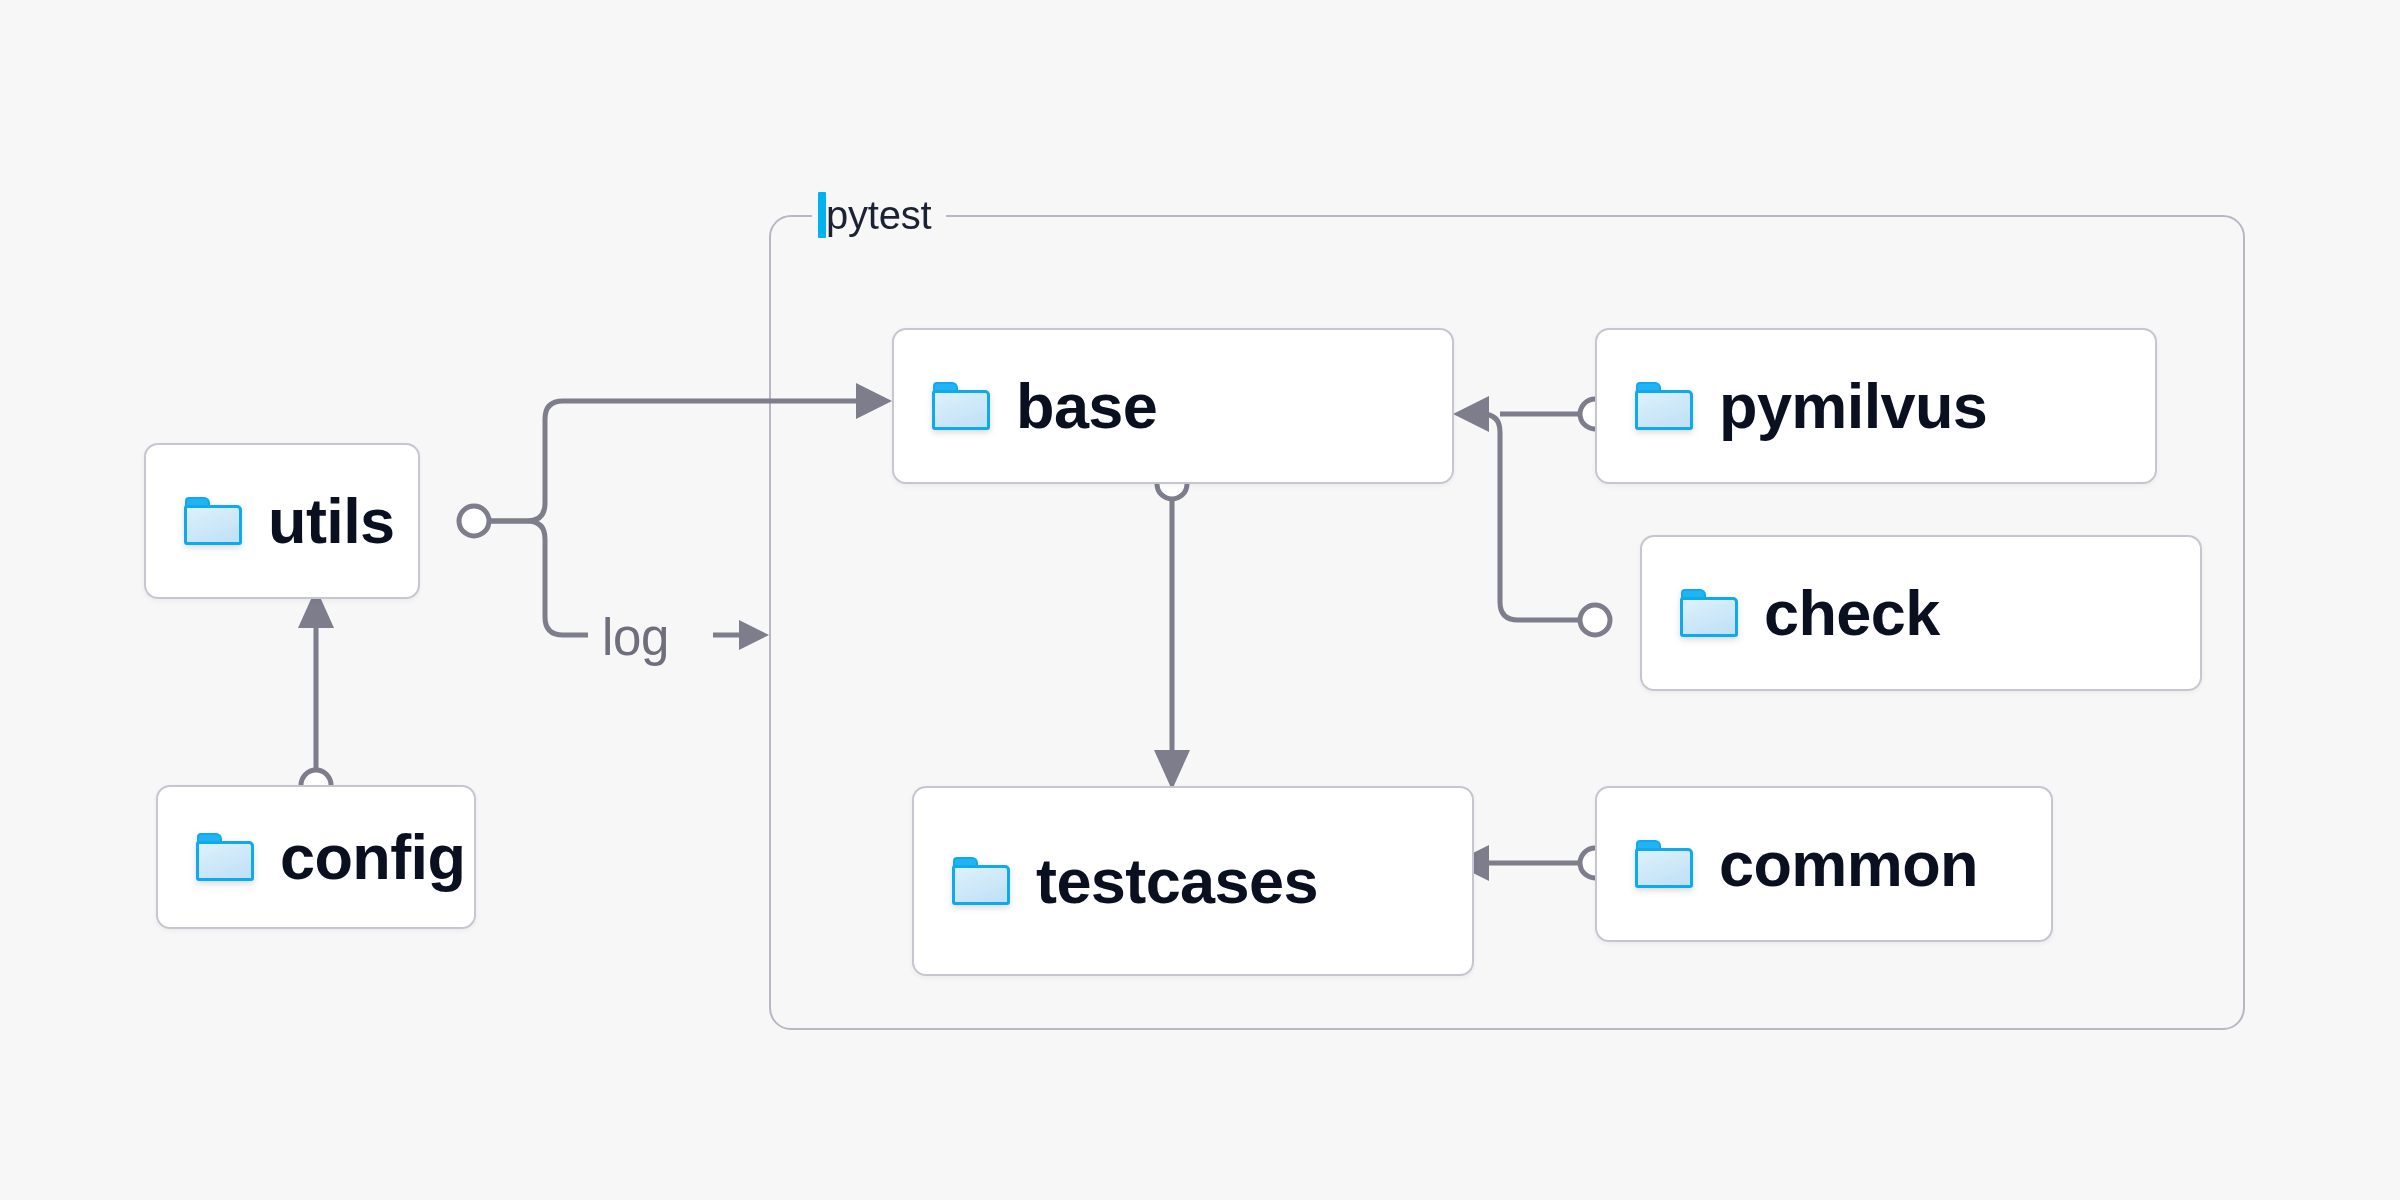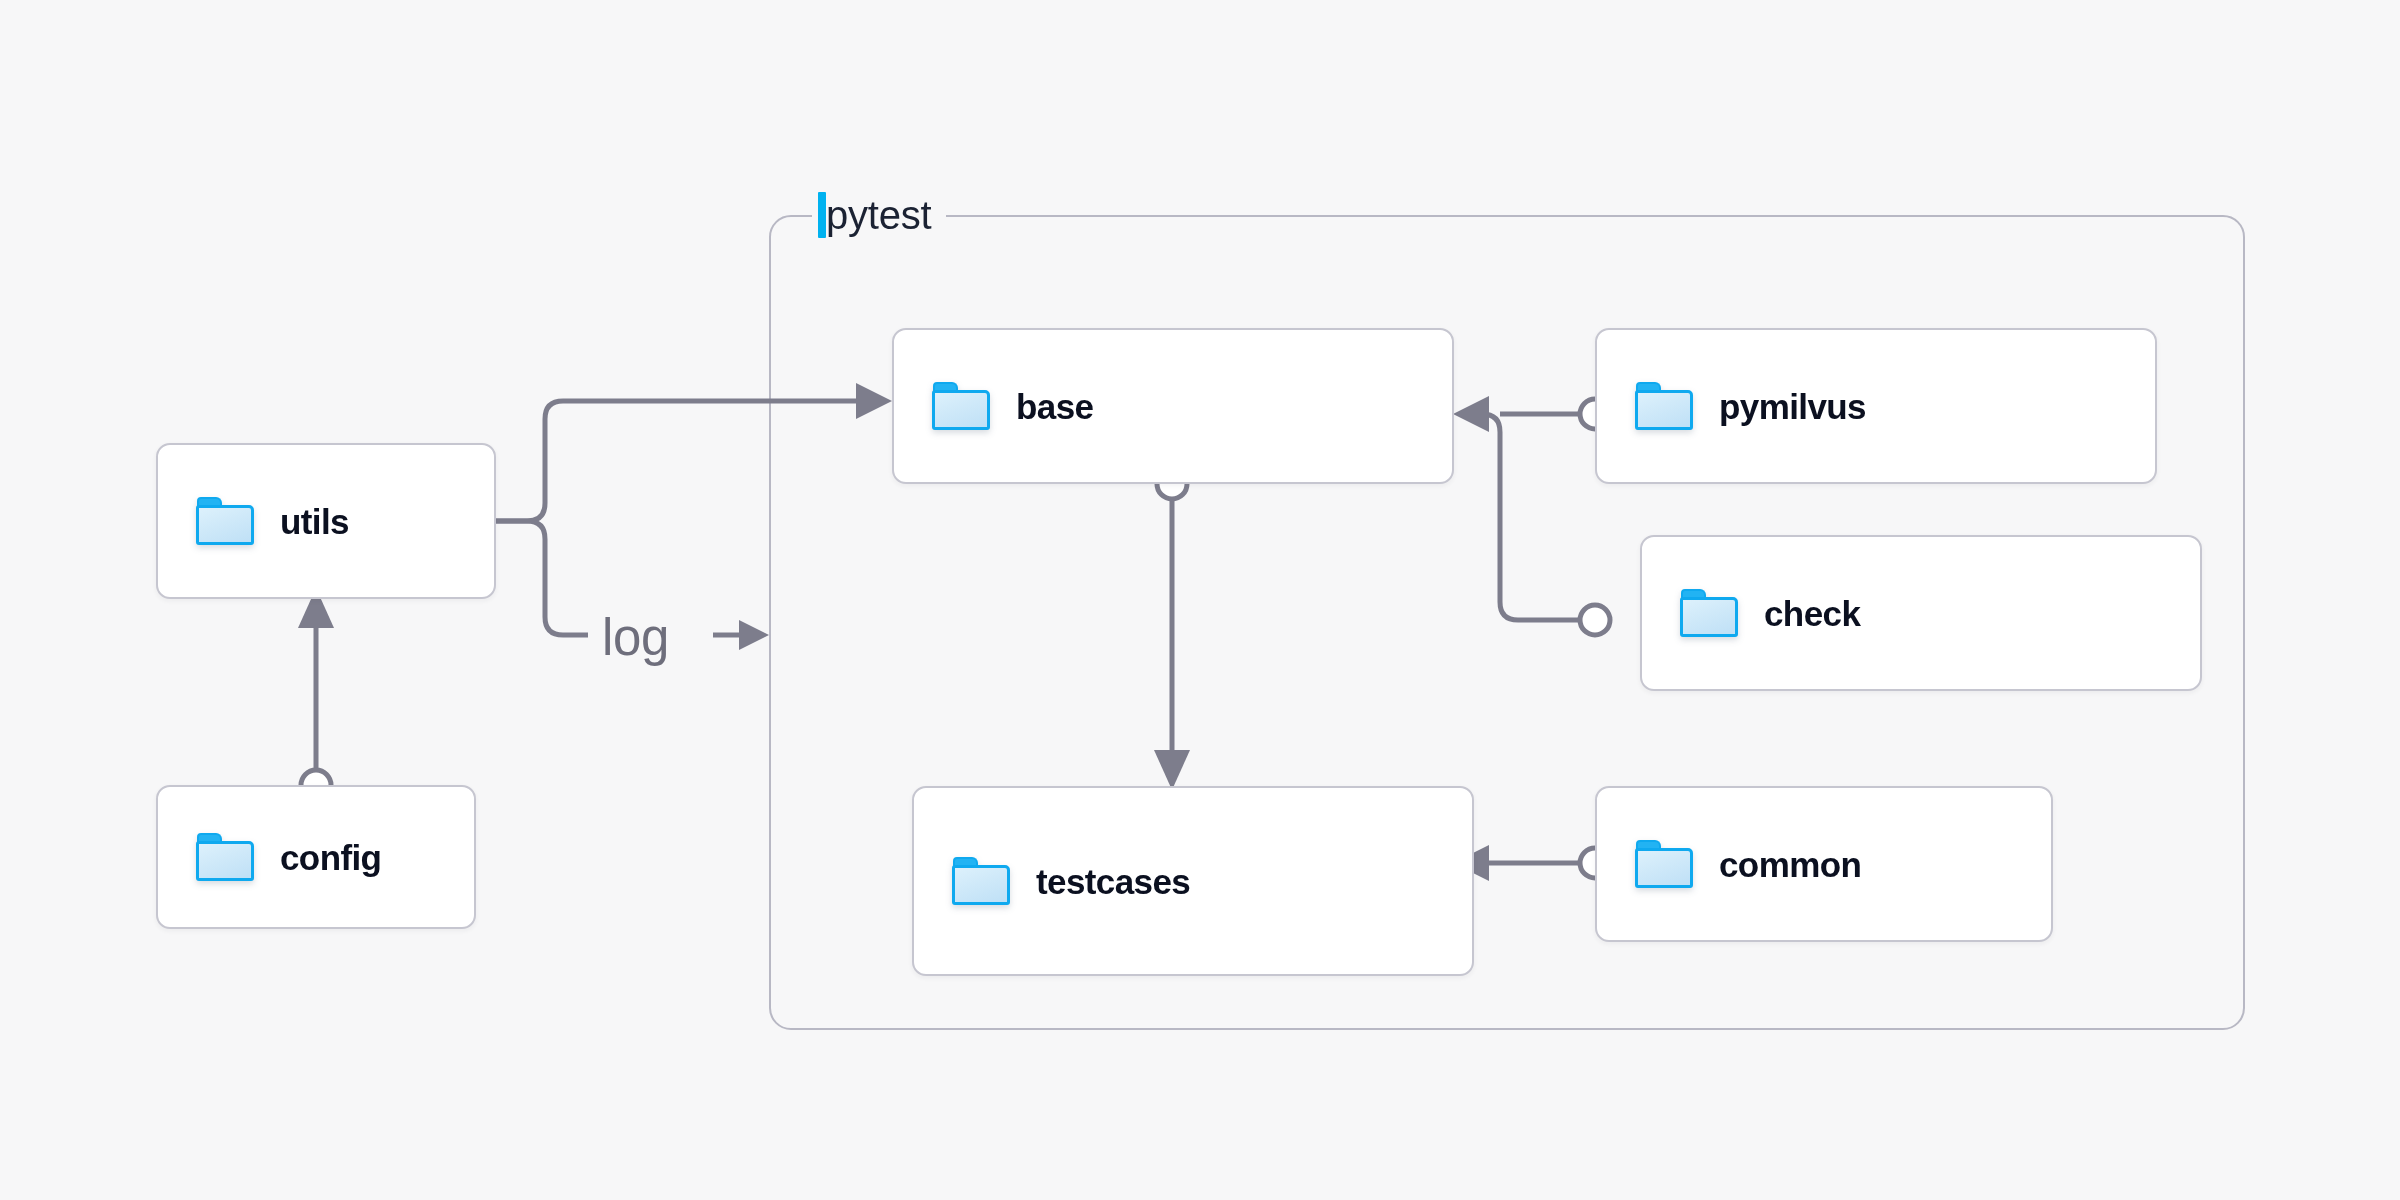--- a/index.html
+++ b/index.html
@@ -52,21 +52,21 @@
     background: #ffffff;
     border: 2px solid #c6c6d0;
     border-radius: 14px;
     box-shadow: 0 2px 5px rgba(30,30,50,0.055);
     display: flex;
     align-items: center;
     padding-left: 38px;
     gap: 26px;
   }
   .node-label {
-    font-size: 35px;
+    font-size: 63px;
     font-weight: 700;
     color: #0b1020;
     letter-spacing: -0.6px;
     line-height: 1;
   }
 
   
   .folder-icon {
     flex: none;
     width: 58px;
@@ -180,21 +180,21 @@
 
     <g>
       <path class="edge-path" d="M 1579,863 L 1479,863"></path>
       <polygon class="edge-arrow" points="1453,863 1489,845 1489,881"></polygon>
     </g>
     <circle class="edge-port" cx="1595" cy="863" r="15"></circle>
   </svg>
 
   <div class="edge-label" style="left:602px; top:608px;">log</div>
 
-  <div class="node" style="left:156px; top:443px; width:340px; height:156px;">
+  <div class="node" style="left:144px; top:443px; width:276px; height:156px;">
     <span class="folder-icon">
       <span class="tab"></span>
         <span class="body"></span>
     </span>
     <span class="node-label">utils</span>
   </div>
 
   <div class="node" style="left:156px; top:785px; width:320px; height:144px;">
     <span class="folder-icon">
       <span class="tab"></span>

